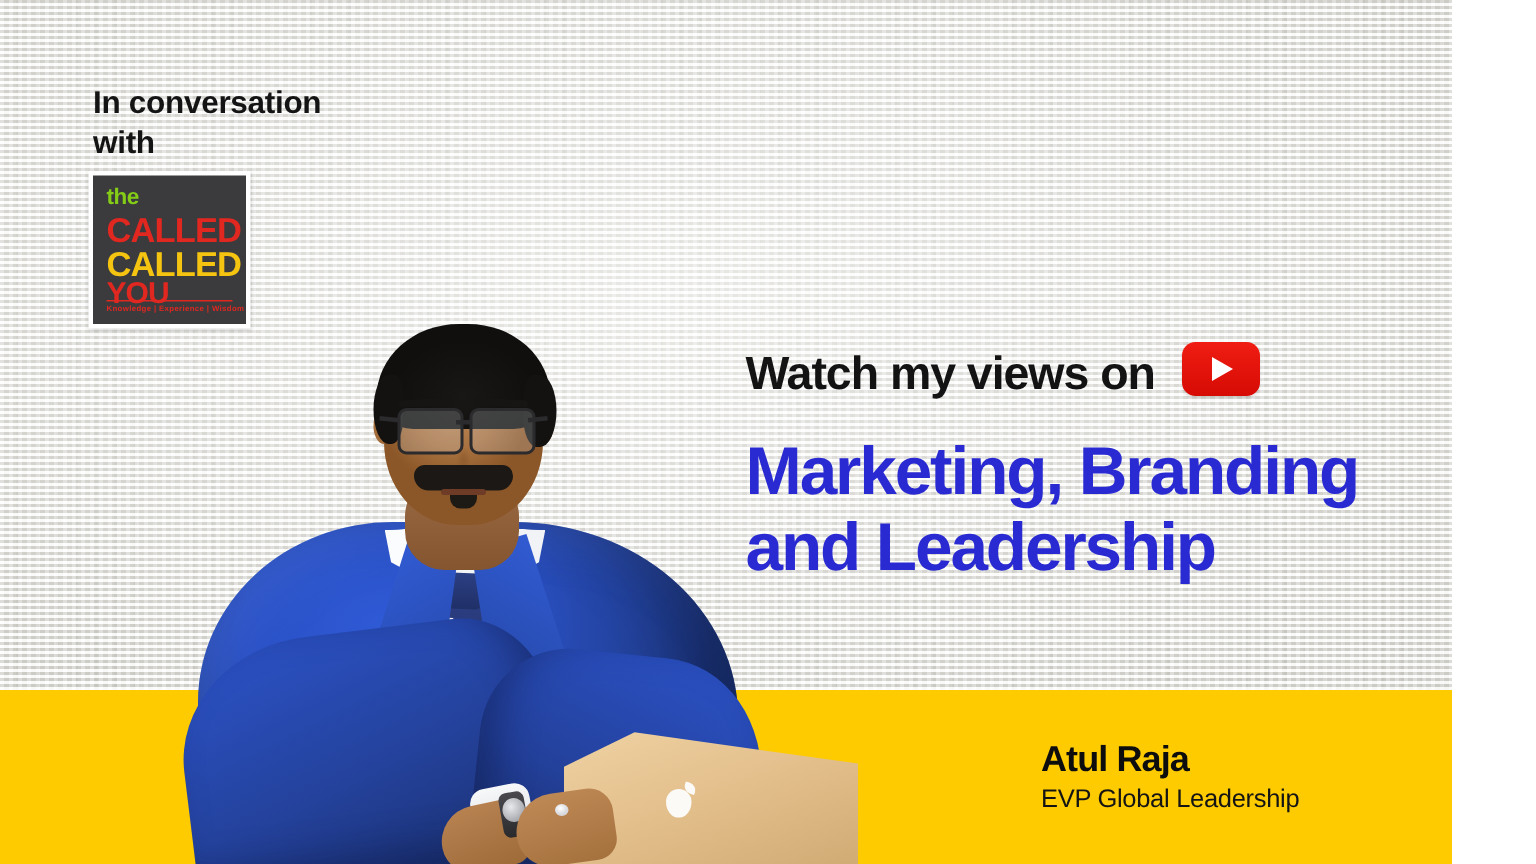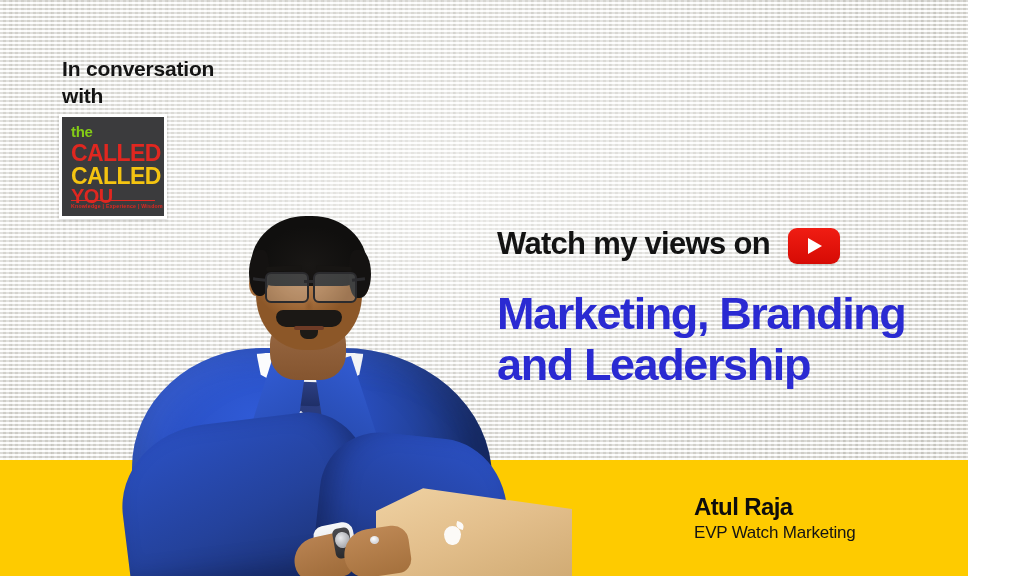--- a/index.html
+++ b/index.html
@@ -88,21 +88,21 @@
   .logo-rule{
     position:absolute; left:9px; bottom:15px;
     width:84px; height:1px; background:#e02720;
   }
 
   
   .headline{
     position:absolute; left:497px; top:228px; width:470px;
   }
   .h-row{
-    display:flex; align-items:flex-start; gap:18px;
+    display:flex; align-items:flex-end; gap:18px;
   }
   .h-watch{
     font-size:31px; font-weight:bold; color:#131313;
     letter-spacing:-.7px; line-height:1;
   }
   .yt-badge{
     width:52px; height:36px; border-radius:9px;
     background:linear-gradient(180deg,#f01d13 0%,#d60b04 100%);
     display:flex; align-items:center; justify-content:center;
     box-shadow:0 1px 2px rgba(0,0,0,.12);
@@ -387,15 +387,15 @@
       <div class="h-watch">Watch my views on</div>
       <div class="yt-badge">
         <div class="yt-tri"></div>
       </div>
     </div>
     <div class="h-topic">Marketing, Branding
 and Leadership</div>
   </div>
 
   <div class="person-name">Atul Raja</div>
-  <div class="person-role">EVP Watch Marketing</div>
+  <div class="person-role">EVP Global Leadership</div>
 
 </div>
 
 </body></html>

